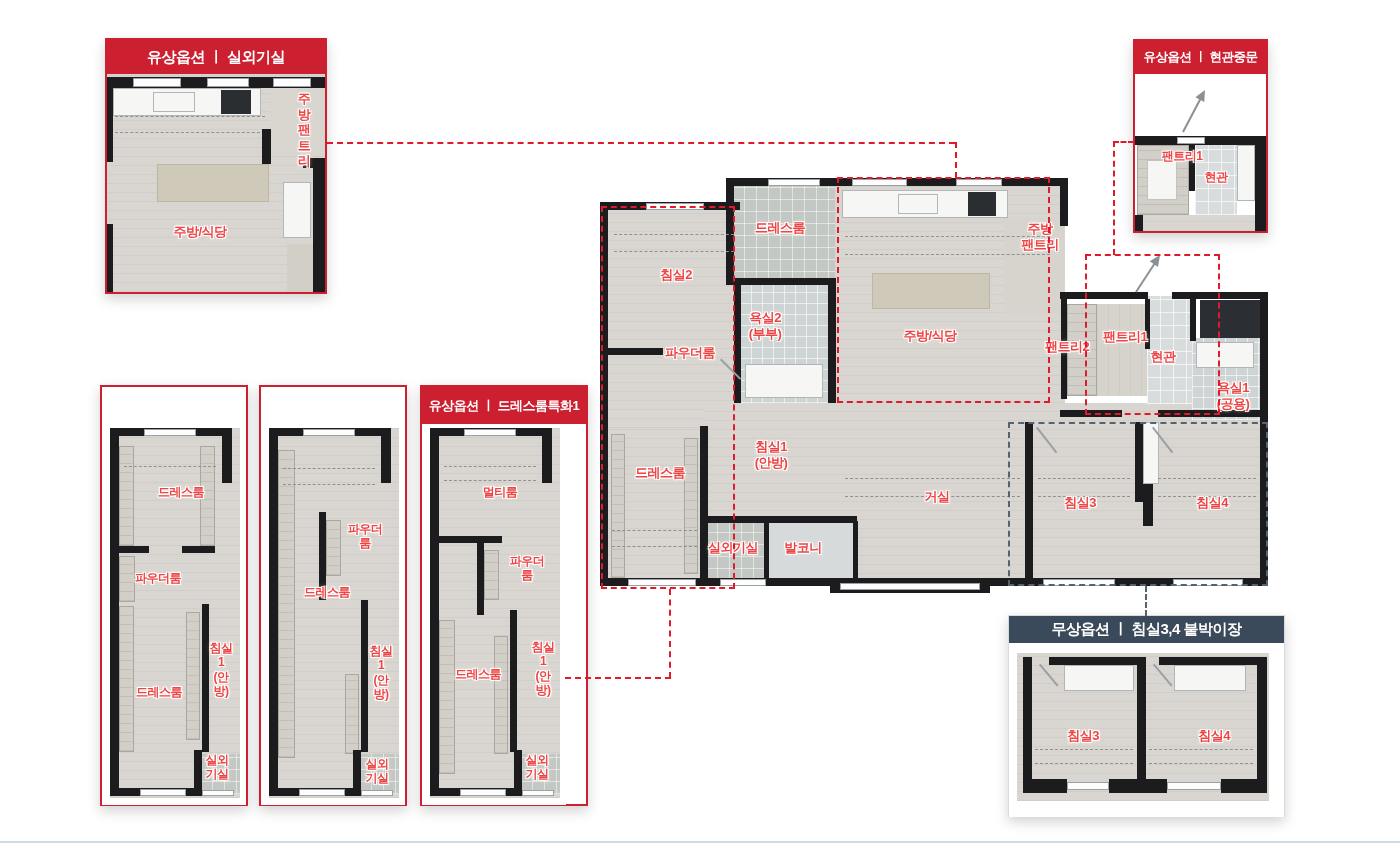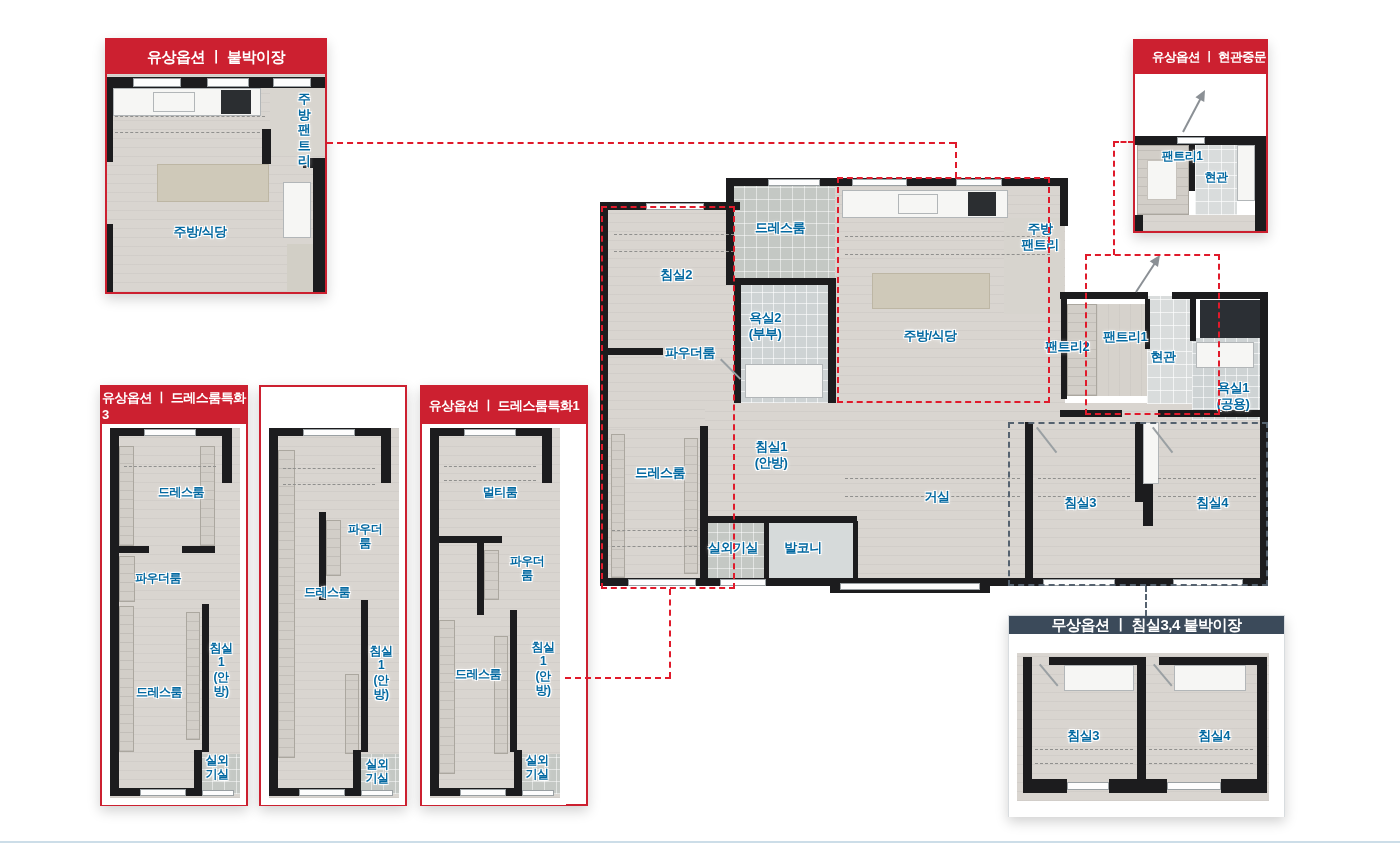--- a/index.html
+++ b/index.html
@@ -33,41 +33,41 @@
   .closet{position:absolute;background:#d2cec8;border:1px solid #aba79f;box-sizing:border-box;
      background-image:repeating-linear-gradient(0deg, rgba(0,0,0,.08) 0 1px, transparent 1px 9px);}
   .fixture{position:absolute;background:#f6f6f4;border:1px solid #b2b6b8;box-sizing:border-box;}
   .island{position:absolute;background:#cfc9b9;border:1px solid #bdb6a4;box-sizing:border-box;}
   .appliance{position:absolute;background:#2b2e31;}
   .window{position:absolute;background:#fdfdfd;border:1px solid #9aa0a3;box-sizing:border-box;}
   .dash-ceil{position:absolute;height:0;border-top:1.5px dashed #90908e;}
   .doorline{position:absolute;width:2px;background:#9aa0a3;transform-origin:top left;}
   
   .label{position:absolute;transform:translate(-50%,-50%);font-weight:700;font-size:13px;
-         color:#0369a1;text-align:center;line-height:1.2;letter-spacing:-0.5px;white-space:pre-line;
+         color:#ef4444;text-align:center;line-height:1.2;letter-spacing:-0.5px;white-space:pre-line;
          text-shadow:-1px -1px 0 #fff,1px -1px 0 #fff,-1px 1px 0 #fff,1px 1px 0 #fff,0 0 4px #fff;
          pointer-events:none;z-index:6;}
   .label.sm{font-size:12px;}
   
   .ov{position:absolute;z-index:10;box-sizing:border-box;}
   .rect-red{border:2px dashed #e01a2b;}
   .rect-navy{border:2px dashed #55626f;}
   .hline-red{height:0;border-top:2px dashed #e01a2b;}
   .vline-red{width:0;border-left:2px dashed #e01a2b;}
   .vline-navy{width:0;border-left:2px dashed #55626f;}
   .bottom-rule{position:absolute;left:0;top:841px;width:1400px;height:2px;background:#ccdde8;}
 </style>
 </head>
 <body>
 
 <div class="stage">
 
   <div class="opt-box" style="left:105px;top:38px;width:222px;height:256px;">
     <div class="opt-header hdr-lg" style="height:34px;">
-      <span>유상옵션 ㅣ 붙박이장</span>
+      <span>유상옵션 ㅣ 실외기실</span>
     </div>
     <div class="plan" style="left:0;top:34px;width:218px;height:218px;">
       <div class="floor-wood" style="left:0;top:0;width:218px;height:218px;"></div>
       <div class="floor-tile" style="left:163px;top:12px;width:55px;height:70px;background:#d8d5cf;"></div>
       <div class="wall" style="left:0;top:3px;width:218px;height:11px;"></div>
       <div class="window" style="left:26px;top:4px;width:48px;height:9px;"></div>
       <div class="window" style="left:100px;top:4px;width:42px;height:9px;"></div>
       <div class="window" style="left:166px;top:4px;width:38px;height:9px;"></div>
       <div class="wall" style="left:0;top:3px;width:6px;height:85px;"></div>
       <div class="wall" style="left:0;top:150px;width:6px;height:68px;"></div>
@@ -82,21 +82,21 @@
       <div class="fixture" style="left:176px;top:108px;width:28px;height:56px;"></div>
       <div class="floor-tile" style="left:180px;top:170px;width:38px;height:48px;background:#d2cfc6;"></div>
       <div class="wall" style="left:206px;top:94px;width:12px;height:124px;"></div>
       <div class="label" style="left:197px;top:56px;">주방
 팬트리</div>
       <div class="label" style="left:93px;top:158px;">주방/식당</div>
     </div>
   </div>
 
   <div class="opt-box" style="left:1133px;top:39px;width:135px;height:194px;">
-    <div class="opt-header hdr-sm" style="height:33px;justify-content:flex-end;">
+    <div class="opt-header hdr-sm" style="height:33px;">
       <span>유상옵션 ㅣ 현관중문</span>
     </div>
     <div class="plan" style="left:0;top:33px;width:131px;height:157px;">
       <svg class="abs" style="left:40px;top:4px;" width="46" height="58" viewBox="0 0 46 58">
         <line x1="8" y1="54" x2="28" y2="16" stroke="#8b9095" stroke-width="2"></line>
         <g transform="translate(30,12) rotate(-62)">
             <polygon points="0,0 -11,5 -11,-5" fill="#8b9095"></polygon>
           </g>
       </svg>
       <div class="wall" style="left:0;top:62px;width:131px;height:9px;"></div>
@@ -218,23 +218,20 @@
     <div class="label" style="left:171px;top:277px;">침실1
 (안방)</div>
     <div class="label" style="left:133px;top:370px;">실외기실</div>
     <div class="label" style="left:203px;top:370px;">발코니</div>
     <div class="label" style="left:337px;top:319px;">거실</div>
     <div class="label" style="left:480px;top:325px;">침실3</div>
     <div class="label" style="left:612px;top:325px;">침실4</div>
   </div>
 
   <div class="opt-box" style="left:100px;top:385px;width:148px;height:421px;">
-    <div class="opt-header hdr-md" style="height:37px;">
-      <span>유상옵션 ㅣ 드레스룸특화3</span>
-    </div>
     <div class="plan" style="left:0;top:37px;width:144px;height:381px;">
       <div class="floor-wood" style="left:8px;top:4px;width:130px;height:370px;"></div>
       <div class="wall" style="left:8px;top:4px;width:122px;height:8px;"></div>
       <div class="window" style="left:42px;top:5px;width:52px;height:7px;"></div>
       <div class="wall" style="left:8px;top:4px;width:9px;height:368px;"></div>
       <div class="wall" style="left:8px;top:364px;width:122px;height:8px;"></div>
       <div class="window" style="left:38px;top:365px;width:46px;height:7px;"></div>
       <div class="wall" style="left:120px;top:4px;width:10px;height:55px;"></div>
       <div class="closet" style="left:17px;top:22px;width:15px;height:100px;"></div>
       <div class="closet" style="left:98px;top:22px;width:15px;height:100px;"></div>
@@ -310,21 +307,21 @@
       <div class="label sm" style="left:78px;top:68px;">멀티룸</div>
       <div class="label sm" style="left:105px;top:144px;">파우더룸</div>
       <div class="label sm" style="left:56px;top:250px;">드레스룸</div>
       <div class="label sm" style="left:121px;top:245px;">침실1
 (안방)</div>
       <div class="label sm" style="left:115px;top:343px;">실외기실</div>
     </div>
   </div>
 
   <div class="opt-box" style="left:1008px;top:615px;width:277px;height:202px;border:1px solid #d8dcdf;">
-    <div class="opt-header navy hdr-lg" style="height:18px;">
+    <div class="opt-header navy hdr-lg" style="height:27px;">
       <span>무상옵션 ㅣ 침실3,4 붙박이장</span>
     </div>
     <div class="plan" style="left:0;top:33px;width:275px;height:168px;">
       <div class="floor-wood" style="left:8px;top:4px;width:252px;height:148px;"></div>
       <div class="wall" style="left:14px;top:8px;width:9px;height:130px;"></div>
       <div class="wall" style="left:40px;top:8px;width:92px;height:8px;"></div>
       <div class="wall" style="left:150px;top:8px;width:106px;height:8px;"></div>
       <div class="wall" style="left:128px;top:8px;width:9px;height:130px;"></div>
       <div class="wall" style="left:248px;top:8px;width:10px;height:130px;"></div>
       <div class="fixture" style="left:55px;top:16px;width:70px;height:26px;"></div>

